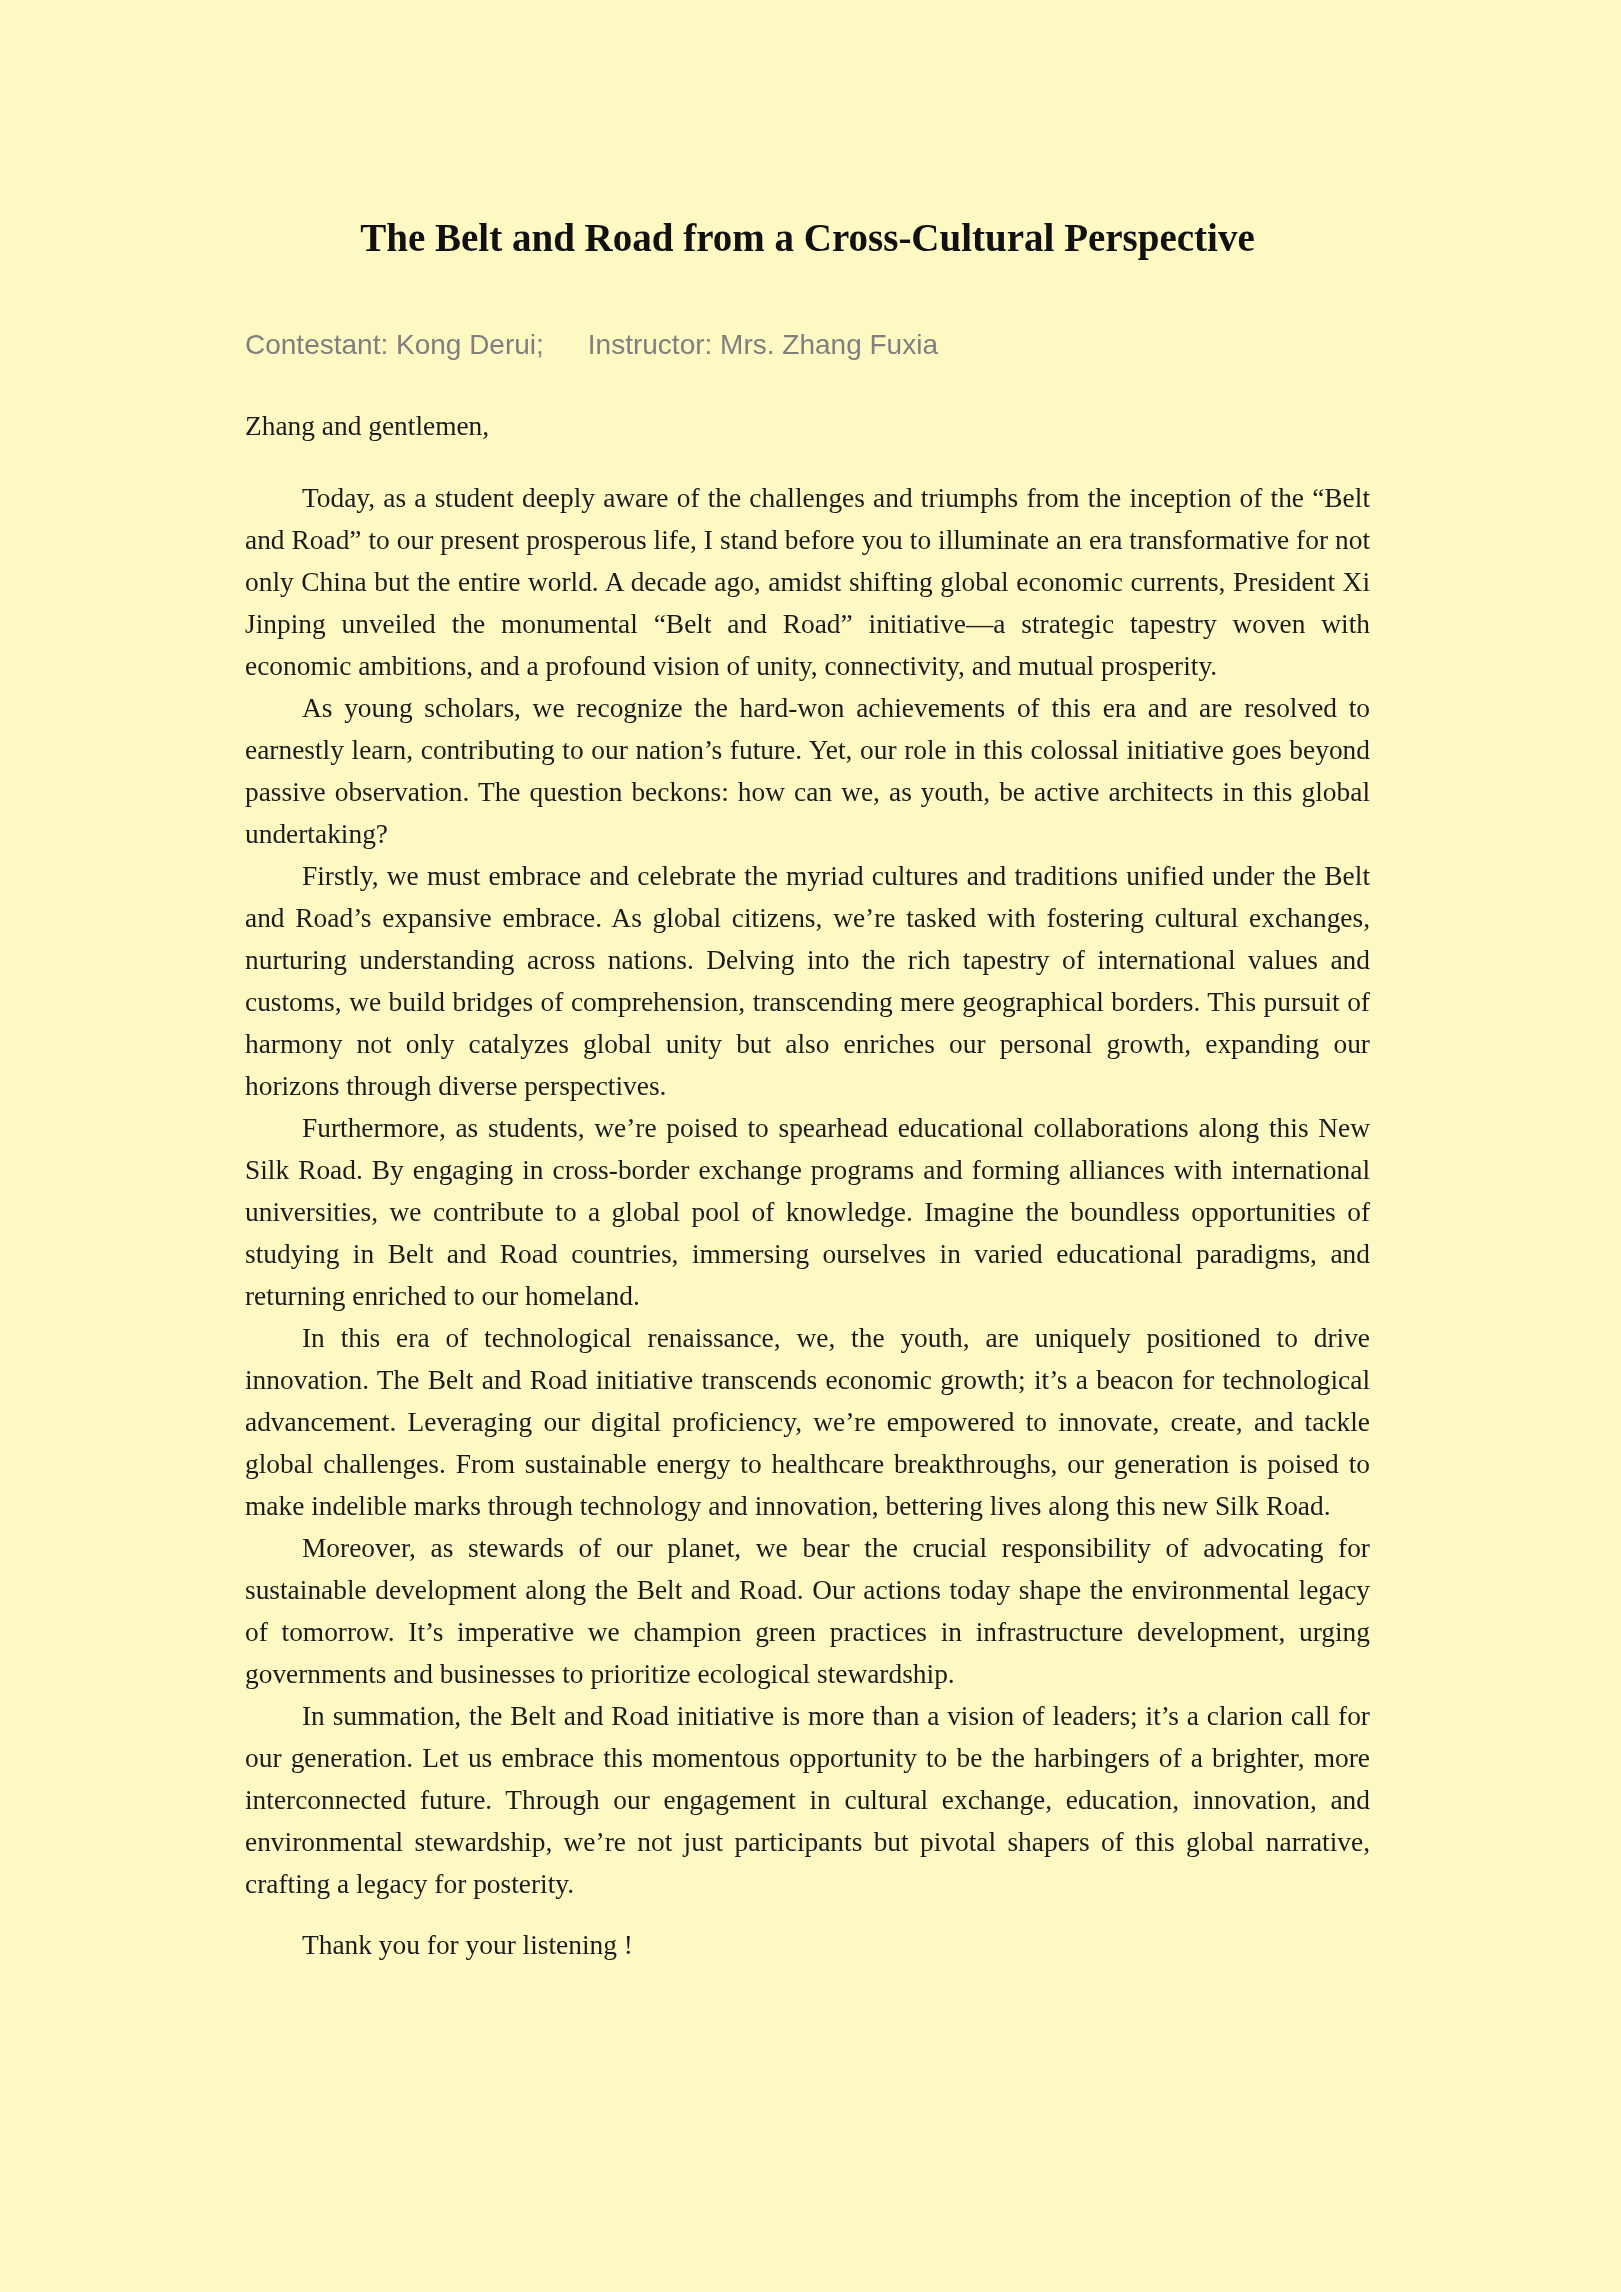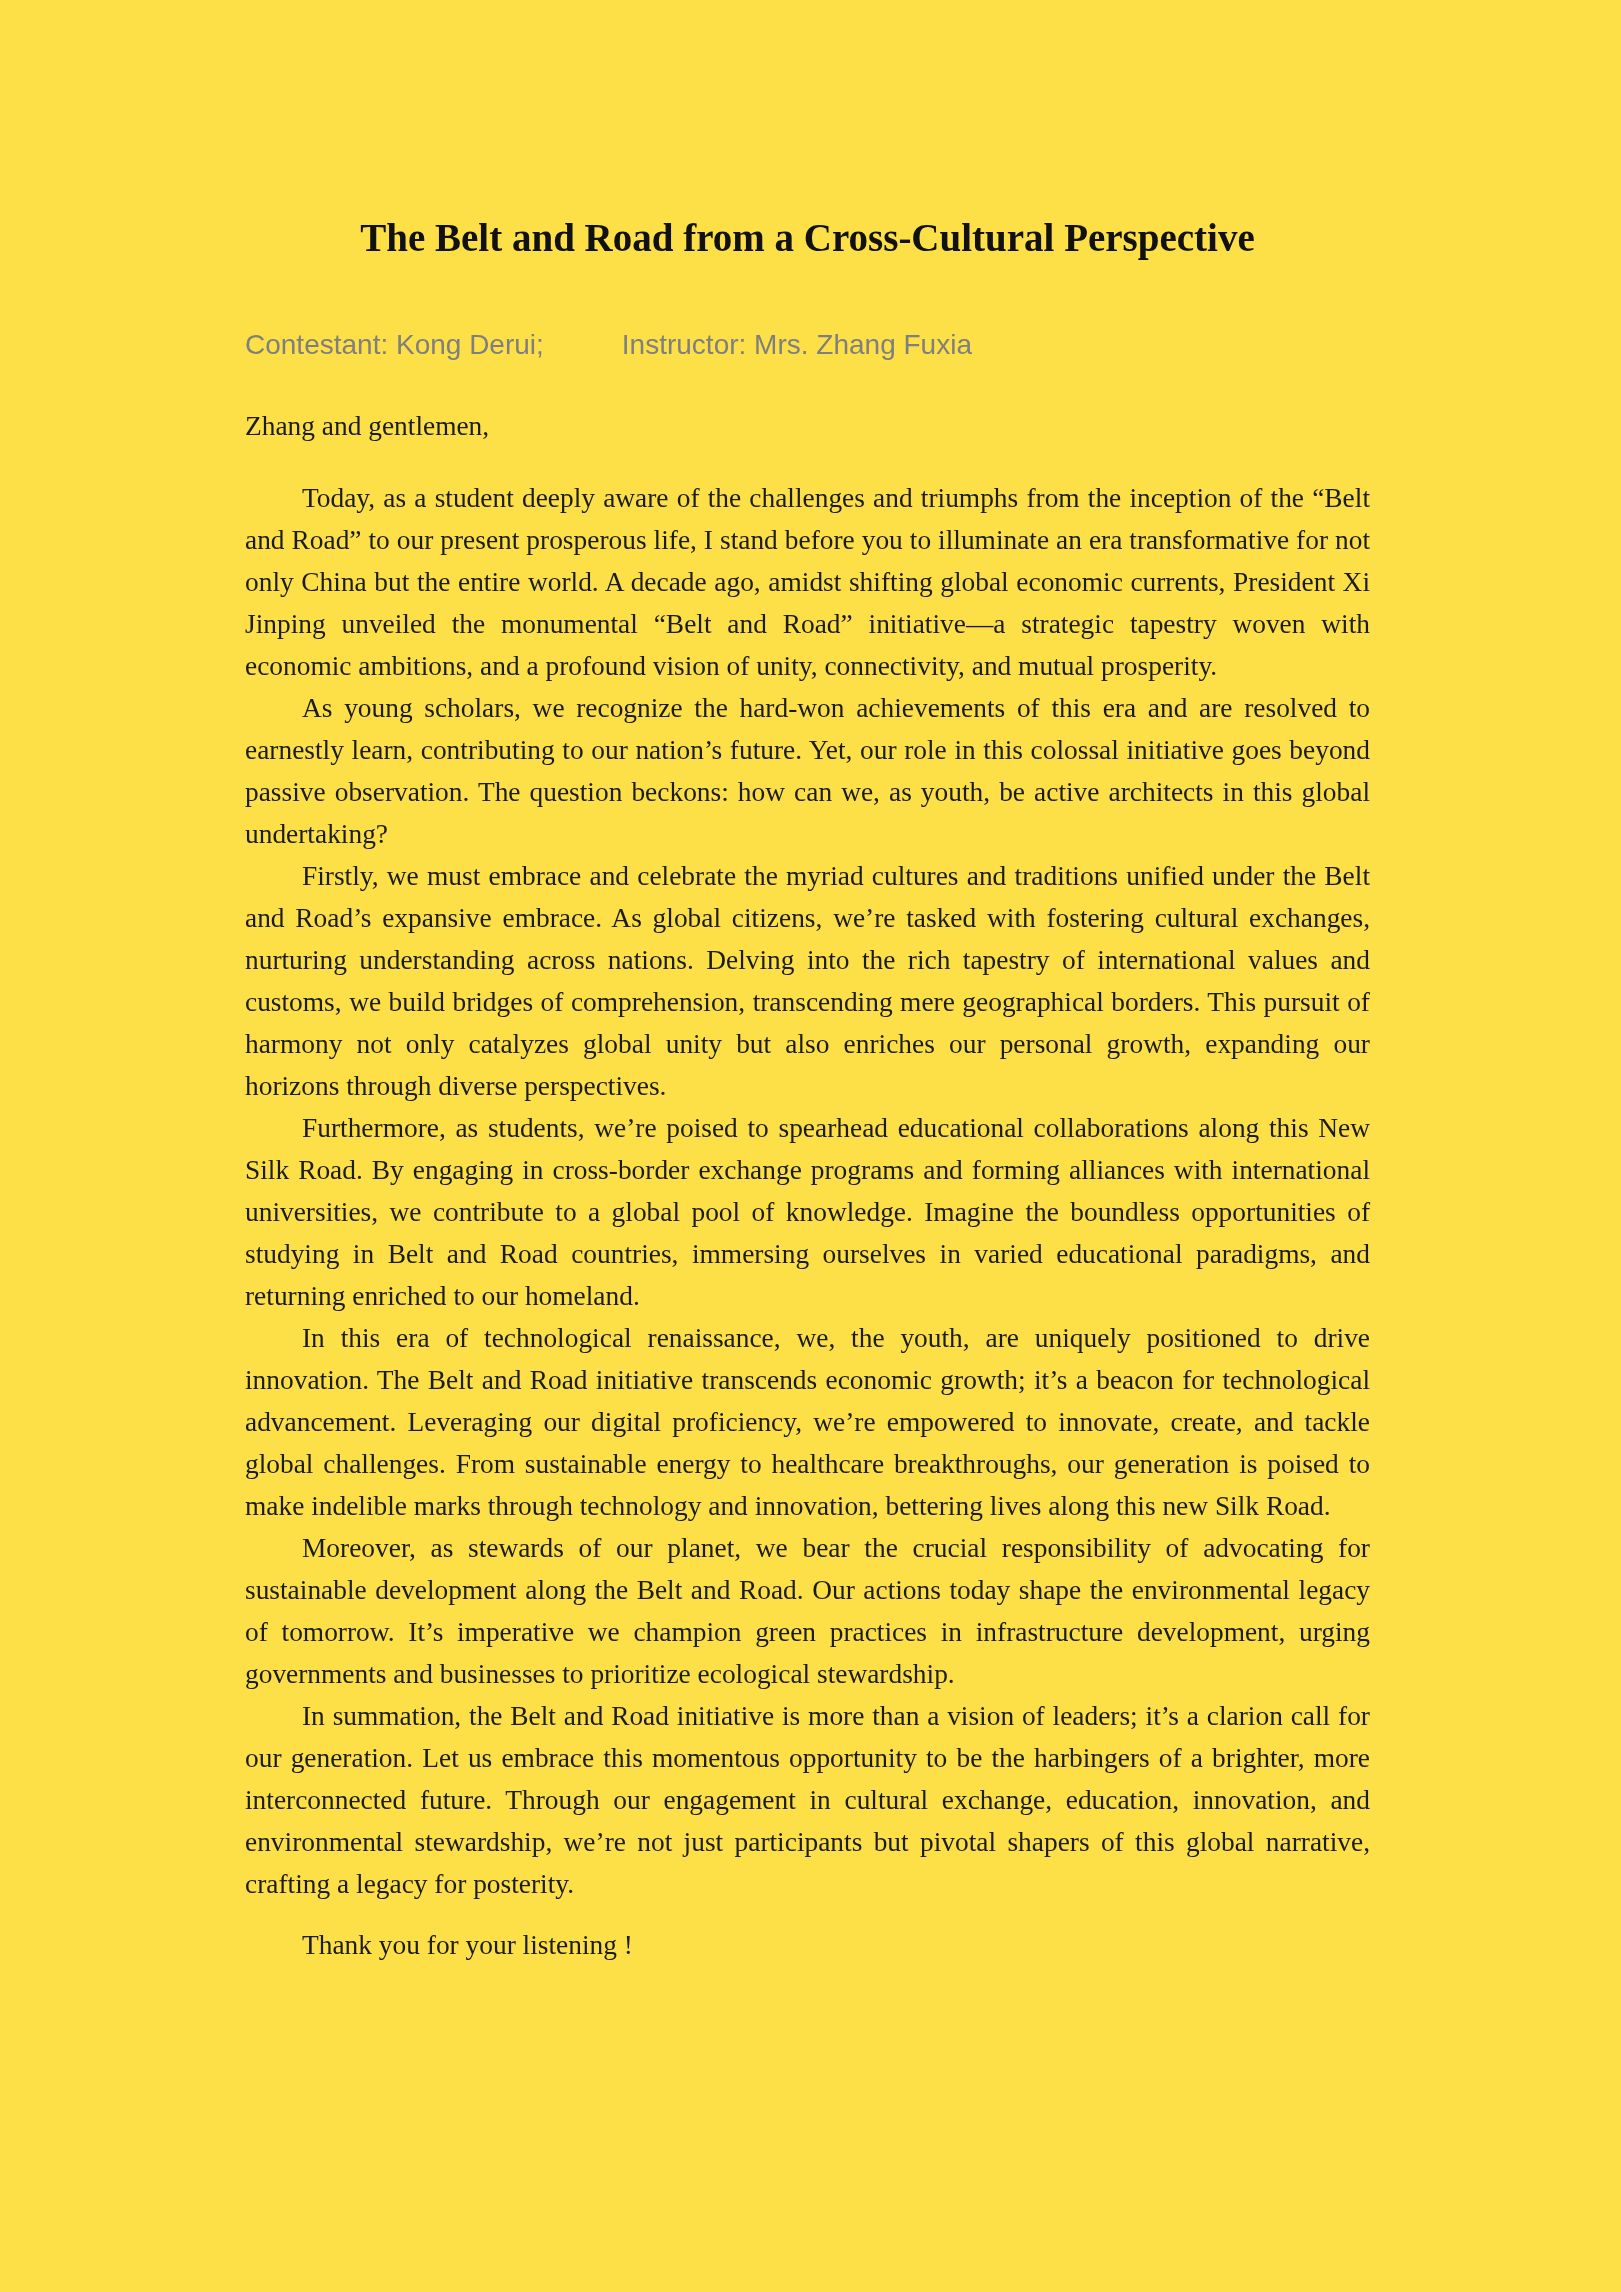--- a/index.html
+++ b/index.html
@@ -5,42 +5,42 @@
   html, body {
     margin: 0;
     padding: 0;
     background: #ffffff;
   }
   .page {
     position: relative;
     width: 1621px;
     height: 2293px;
     margin: 0 auto;
-    background: #fde047;
+    background: #fef9c3;
     box-sizing: border-box;
     padding: 214px 251px 0 245px;
     overflow: hidden;
   }
   .doc-title {
     font-family: "Liberation Serif", "DejaVu Serif", serif;
     font-weight: 700;
     font-size: 39px;
     line-height: 47px;
     text-align: center;
     color: #111111;
     margin: 0;
   }
   .byline {
     margin-top: 64px;
     font-family: "Liberation Sans", "DejaVu Sans", sans-serif;
     font-size: 28px;
     line-height: 39px;
     color: #7f7f7f;
     display: flex;
-    gap: 78px;
+    gap: 44px;
     white-space: nowrap;
   }
   .salutation {
     margin-top: 41px;
     font-family: "Liberation Serif", "DejaVu Serif", serif;
     font-size: 27.4px;
     line-height: 42px;
     color: #1c1c1c;
   }
   .body-block {

